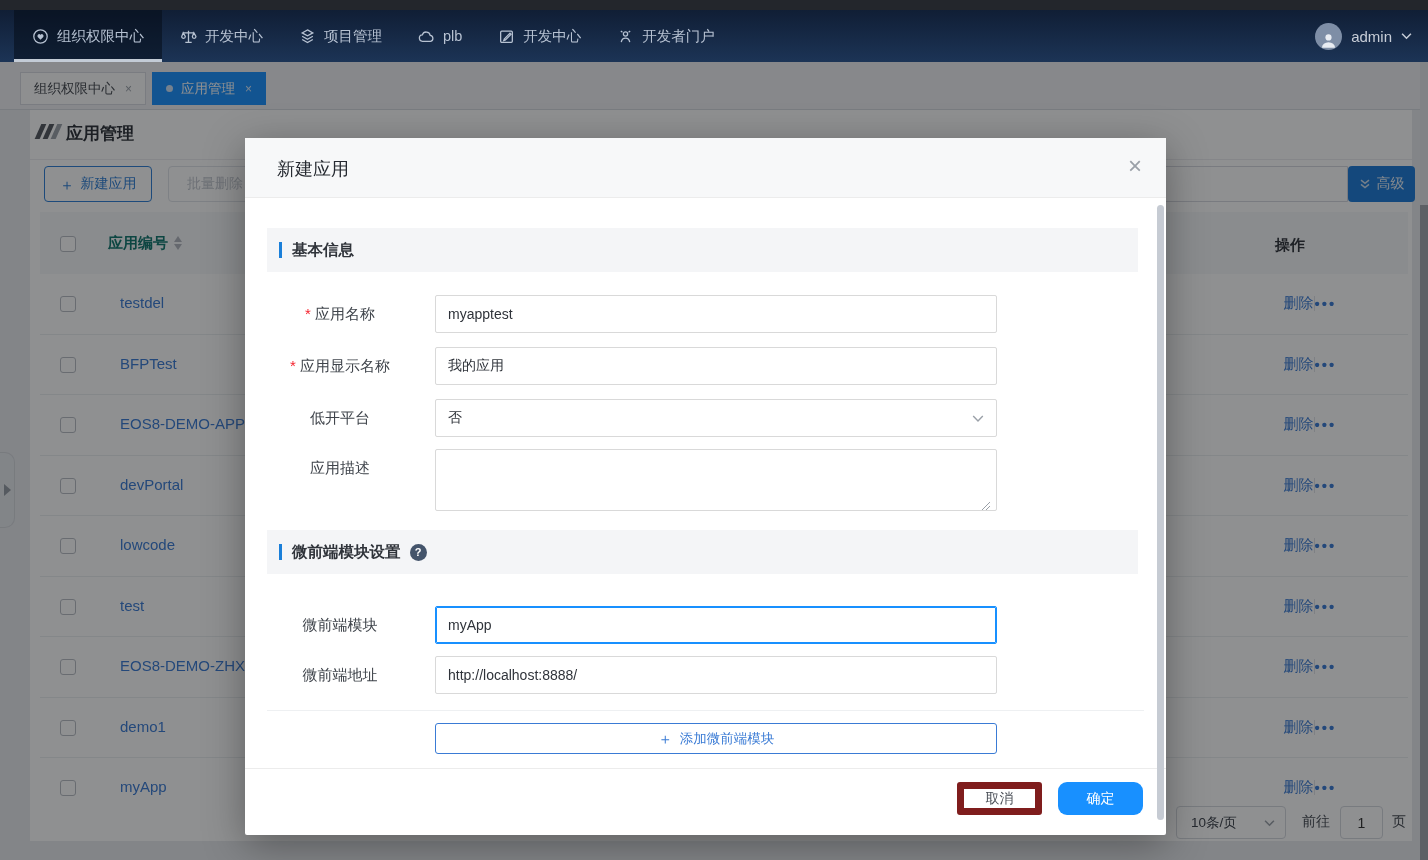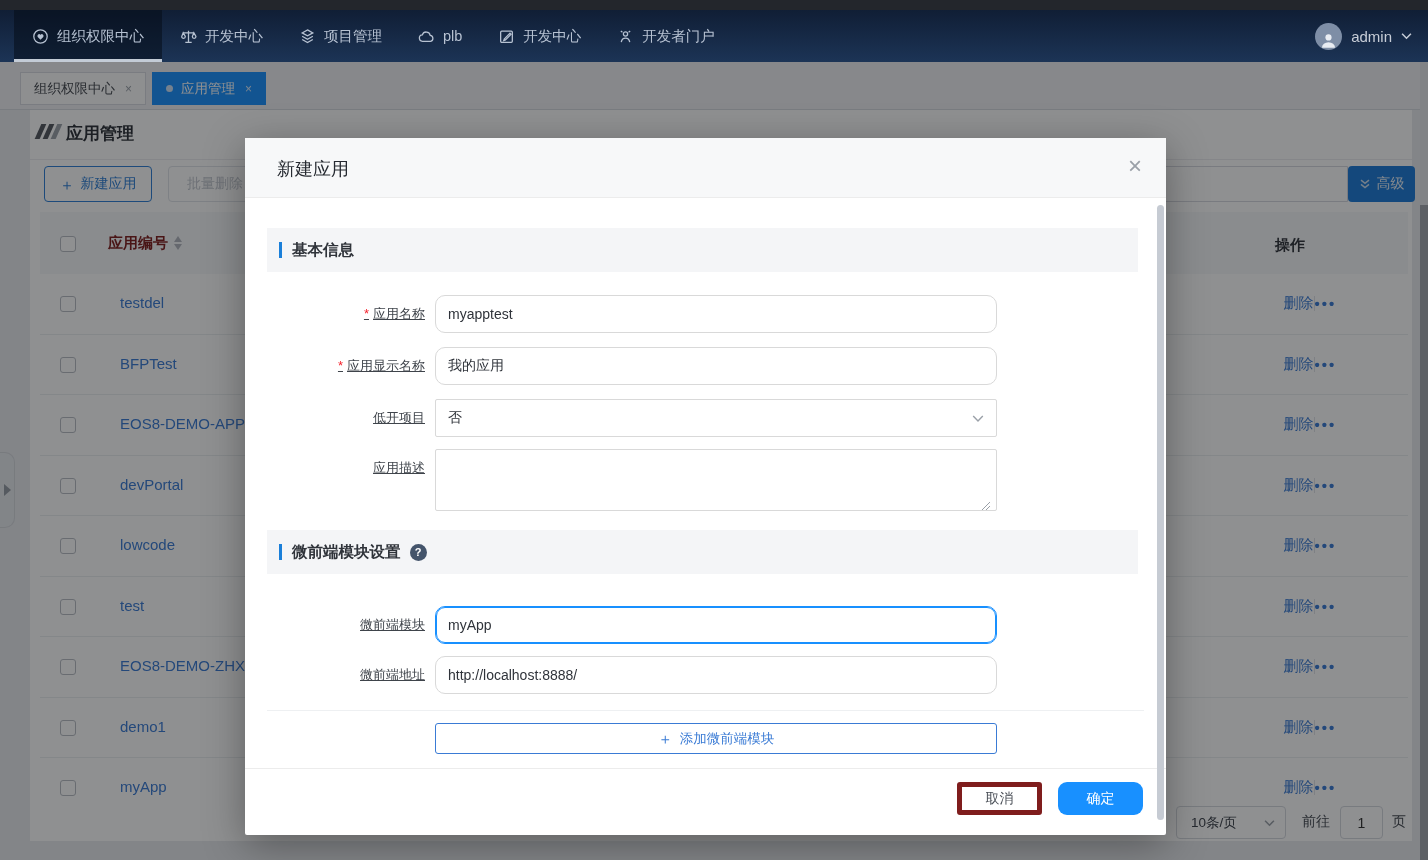--- a/index.html
+++ b/index.html
@@ -56,21 +56,21 @@
     border:1px solid #d6d9df; border-radius:4px 0 0 4px; padding:0 12px; font-size:14px;
     color:#333; background:#fff; }
   .btn-advanced{ left:1348px; top:166px; width:67px; height:36px;
     background:#1d7bd8; border:none; color:#eaf1f9; font-size:14px; }
 
   
   .thead{ left:40px; top:212px; width:1368px; height:62px; background:#f6f7f9; }
   .checkbox{ width:16px; height:16px; border:1px solid #b9bdc5; border-radius:3px;
     background:#fff; display:inline-block; }
   .th-code{ left:80px; top:231px; width:130px; height:24px; display:flex; gap:6px;
-    align-items:center; justify-content:center; font-weight:bold; font-size:15px; color:#7f1d1d;}
+    align-items:center; justify-content:center; font-weight:bold; font-size:15px; color:#0f766e;}
   .sort{ display:inline-flex; flex-direction:column; gap:2px; cursor:pointer; }
   .sort i{ display:block; width:0; height:0; border-left:4.5px solid transparent;
     border-right:4.5px solid transparent; }
   .sort .up{ border-bottom:6px solid #b2b6be; }
   .sort .dn{ border-top:6px solid #b2b6be; }
   .th-ops{ left:1220px; top:236px; width:140px; text-align:center; font-weight:bold;
     font-size:15px; color:#2f333a; }
   .tbody{ left:40px; top:274px; width:1368px; height:528px; overflow:hidden; }
   .trow{ position:relative; height:60.5px; border-bottom:1px solid #ebeef1; }
   .trow .checkbox{ position:absolute; left:20px; top:22px; }
@@ -111,44 +111,44 @@
   .modal-title{ position:absolute; left:32px; top:19px; font-size:18px; color:#262a31; }
   .modal-close{ position:absolute; right:24px; top:16px; font-size:24px; color:#9aa0a8;
     cursor:pointer; line-height:1; font-weight:300; }
   .section-bar{ position:absolute; left:22px; width:871px; height:44px; background:#f4f5f7;
     display:flex; align-items:center; padding-left:12px; }
   .section-bar .bluebar{ width:3px; height:16px; background:#1a7fd9; margin-right:10px; }
   .section-bar .sec-label{ font-size:15.5px; font-weight:bold; color:#2f333a; }
   .help-icon{ width:17px; height:17px; border-radius:50%; background:#44546b; color:#fff;
     font-size:11px; display:flex; align-items:center; justify-content:center;
     margin-left:9px; cursor:pointer; font-weight:bold; }
-  .f-label{ position:absolute; left:10px; width:170px; text-align:right; line-height:38px;
-    font-size:13px; color:#3f444b;text-decoration:underline; }
+  .f-label{ position:absolute; left:10px; width:170px; text-align:center; line-height:38px;
+    font-size:15px; color:#3f444b; }
   .f-label .req{ color:#f5222d; margin-right:4px; }
   .f-input{ position:absolute; left:190px; width:562px; height:38px; border:1px solid #d9d9d9;
-    border-radius:10px; padding:0 12px; font-size:14px; color:#2f333a; background:#fff; }
+    border-radius:2px; padding:0 12px; font-size:14px; color:#2f333a; background:#fff; }
   .f-input.focused{ border:1px solid #1890ff; outline:1px solid #1890ff; outline-offset:-2px; }
   .f-select{ position:absolute; left:190px; width:562px; height:38px; border:1px solid #d9d9d9;
     border-radius:2px; padding:0 34px 0 12px; font-size:14px; color:#2f333a; background:#fff;
     display:flex; align-items:center; cursor:pointer; }
   .f-select .chev{ position:absolute; right:12px; top:14px; }
   .f-textarea{ position:absolute; left:190px; width:562px; height:62px; border:1px solid #d9d9d9;
     border-radius:2px; padding:8px 12px; font-size:14px; color:#2f333a; resize:none;
     font-family:inherit; }
   .resize-grip{ position:absolute; left:736px; top:363px; width:10px; height:10px;
     pointer-events:none; }
   .hr1{ position:absolute; left:22px; top:572px; width:877px; height:1px; background:#eef0f2; }
   .btn-addmod{ position:absolute; left:190px; top:585px; width:562px; height:31px;
     border:1px solid #3a7bd5; border-radius:3px; background:#fff; color:#3a7bd5;
     font-size:13.5px; display:flex; align-items:center; justify-content:center; gap:7px;
     cursor:pointer; }
   .modal-footer{ position:absolute; left:0; top:630px; width:100%; height:67px;
     border-top:1px solid #ececec; }
   .btn-cancel{ position:absolute; left:712px; top:13px; width:85px; height:33px;
-    border:5px solid #7f1d1d; border-radius:3px; background:#fff; color:#4a4f57;
+    border:7px solid #7f1d1d; border-radius:3px; background:#fff; color:#4a4f57;
     font-size:14px; }
   .btn-confirm{ position:absolute; left:813px; top:13px; width:85px; height:33px;
     border:none; border-radius:9px; background:#1890ff; color:#fff; font-size:14px; }
   .btn-cancel,.btn-confirm{ display:flex; align-items:center; justify-content:center;
     cursor:pointer; }
   .modal-sb{ position:absolute; right:2px; top:67px; width:7px; height:615px;
     background:#c6cbd3; border-radius:4px; }
   .plus{ font-size:15px; line-height:1; }
 </style>
 </head>
@@ -385,21 +385,21 @@
       <span class="req">*</span><span>应用名称</span>
     </div>
     <input class="f-input" style="top: 157px;" value="myapptest">
 
     <div class="f-label" style="top:209px;">
       <span class="req">*</span><span>应用显示名称</span>
     </div>
     <input class="f-input" style="top: 209px;" value="我的应用">
 
     <div class="f-label" style="top:261px;">
-      <span>低开项目</span>
+      <span>低开平台</span>
     </div>
     <div class="f-select" style="top:261px;">
       <span>否</span>
       <svg class="chev" width="12" height="9" viewBox="0 0 10 7" fill="none" stroke="#9aa0a8" stroke-width="1.2">
         <path d="M1 1.5 5 5.5 9 1.5"></path>
       </svg>
     </div>
 
     <div class="f-label" style="top:311px;">
       <span>应用描述</span>

